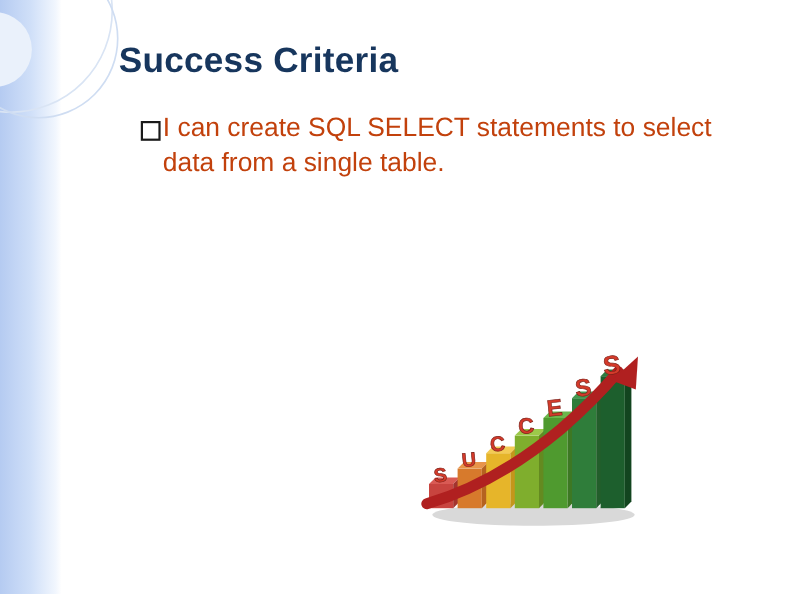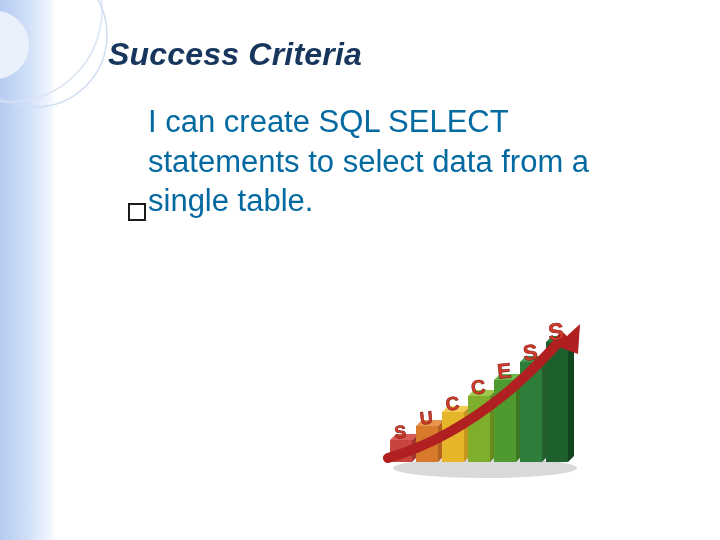--- a/index.html
+++ b/index.html
@@ -31,34 +31,33 @@
       rgba(150,185,240,0.45) 50%,
       rgba(200,220,250,0.25) 90%,
       rgba(255,255,255,0) 100%);
   }
   .slide-title {
     position: absolute;
     top: 36px;
     left: 108px;
     font-size: 32px;
     font-weight: bold;
-    font-style: italic;
     color: #17365d;
     letter-spacing: 0.2px;
   }
   .bullet-row {
     position: absolute;
     top: 102px;
     left: 128px;
     right: 60px;
     display: flex;
-    align-items: flex-end;
+    align-items: flex-start;
     gap: 0;
-    color: #0369a1;
-    font-size: 31px;
+    color: #c2410c;
+    font-size: 24px;
     line-height: 1.28;
   }
   .bullet-box {
     display: inline-block;
     width: 18px;
     height: 18px;
     border: 2px solid #1a1a1a;
     margin-top: 8px;
     margin-right: 2px;
     flex: 0 0 auto;

